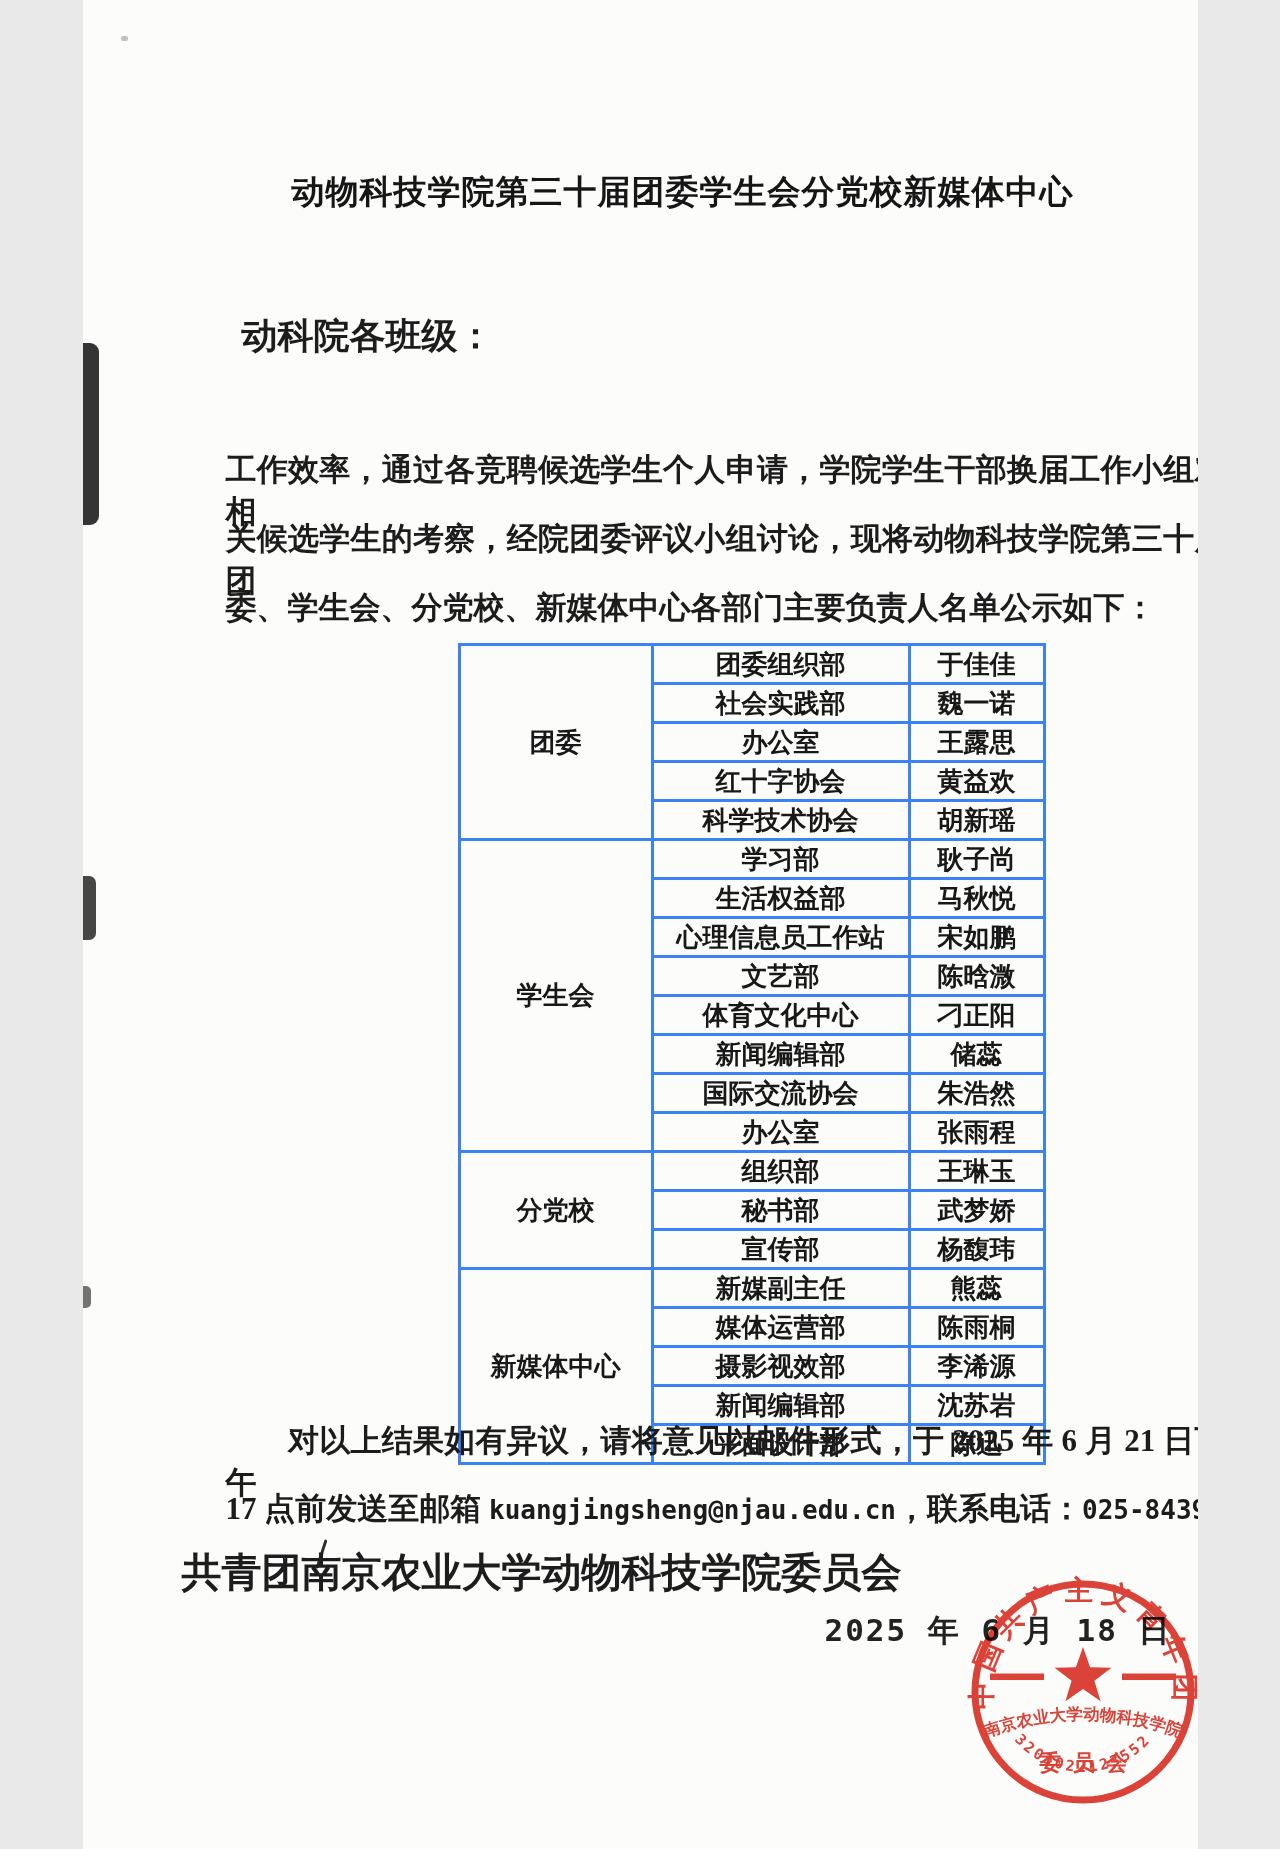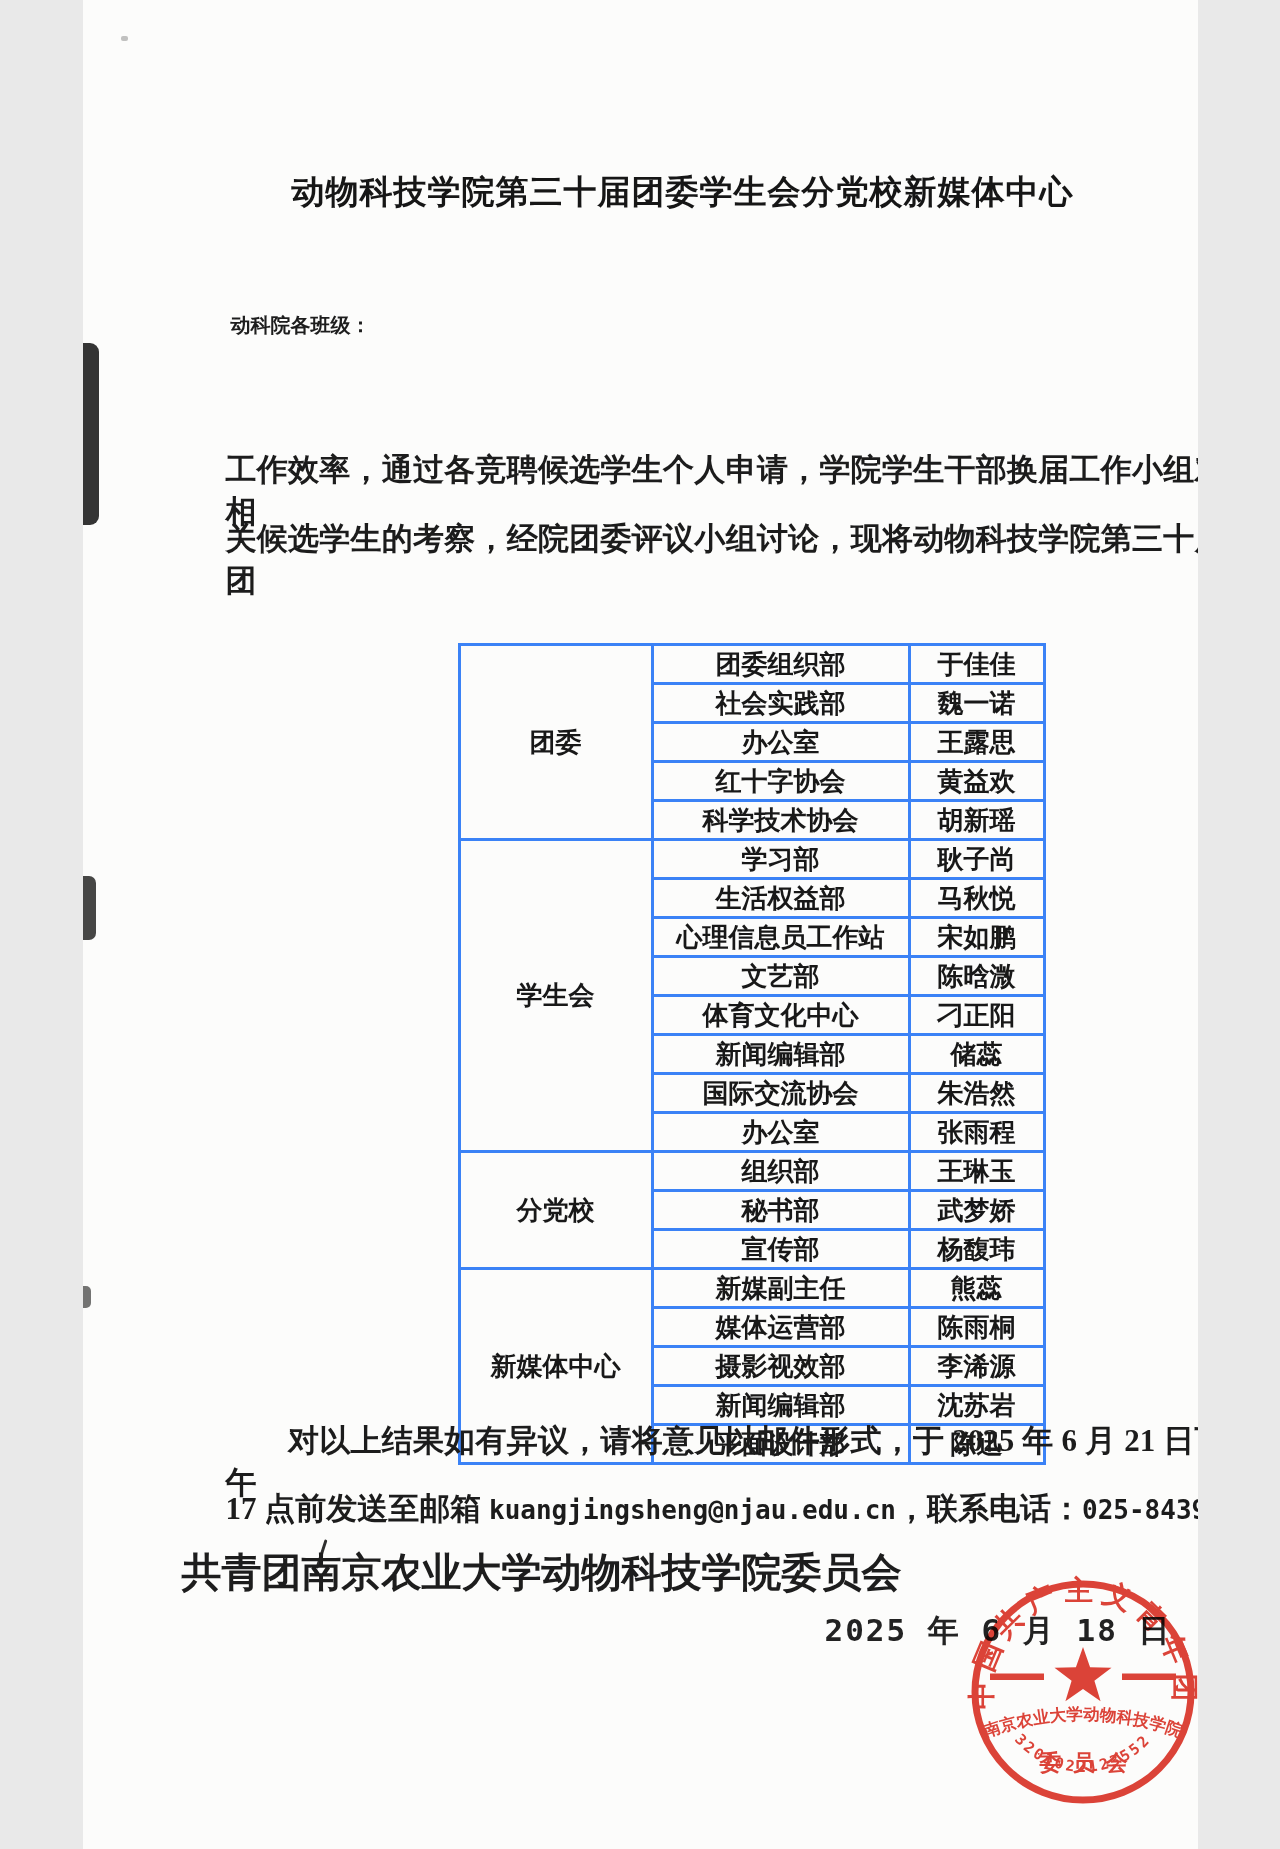--- a/index.html
+++ b/index.html
@@ -18,22 +18,22 @@
   .doc-title{
     left:40px;width:1120px;
     text-align:center;
     font-family:"Liberation Sans", sans-serif;
     font-weight:700;
     font-size:33px;
     letter-spacing:1px;
     color:#161616;
   }
   .salutation{
-    left:148px;top:312px;
-    font-size:20px;font-weight:600;text-align:right;
+    left:159px;top:312px;
+    font-size:36px;font-weight:600;text-align:right;
   }
   .jline{
     left:143px;width:1000px;
     font-size:31px;line-height:42px;font-weight:600;
     text-align:justify;text-align-last:justify;
     color:#1c1c1c;
   }
   .nline{
     left:143px;
     font-size:31px;line-height:42px;font-weight:600;
@@ -96,20 +96,21 @@
   <div class="abs artifact a3"></div>
   <div class="abs stray"></div>
   <div class="abs speck"></div>
 
   <div class="abs doc-title" style="top:170px;">动物科技学院第三十届团委学生会分党校新媒体中心</div>
 
   <div class="abs salutation">动科院各班级：</div>
 
   <div class="abs jline" style="top:449px;">工作效率，通过各竞聘候选学生个人申请，学院学生干部换届工作小组对相</div>
   <div class="abs jline" style="top:518px;">关候选学生的考察，经院团委评议小组讨论，现将动物科技学院第三十届团</div>
+  <div class="abs nline" style="top:587px;">委、学生会、分党校、新媒体中心各部门主要负责人名单公示如下：</div>
 
   <table class="abs roster" style="left:375px;top:643px;width:585px;">
     <colgroup>
       <col style="width:193px">
         <col style="width:257px">
         <col style="width:135px">
     </colgroup>
     <tbody>
         <tr>
           <td rowspan="5" class="group-cell">团委</td>

